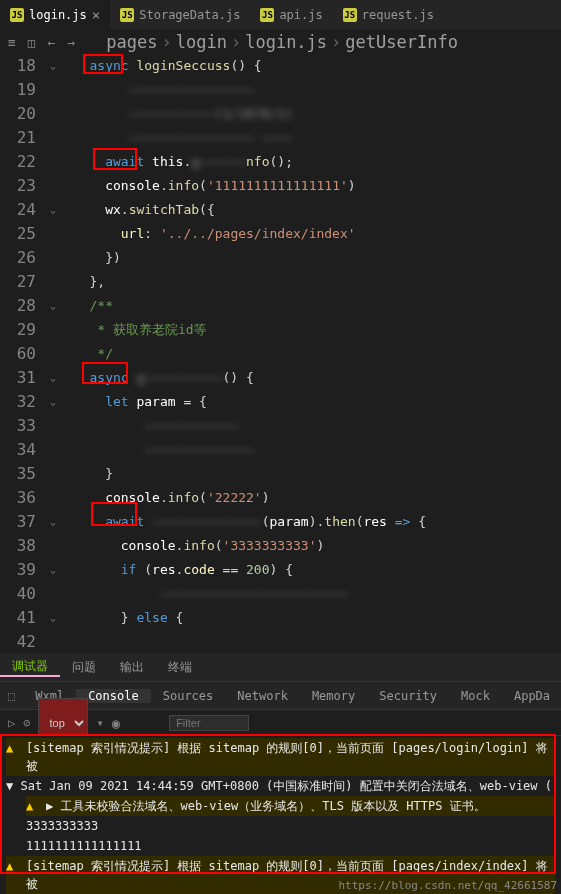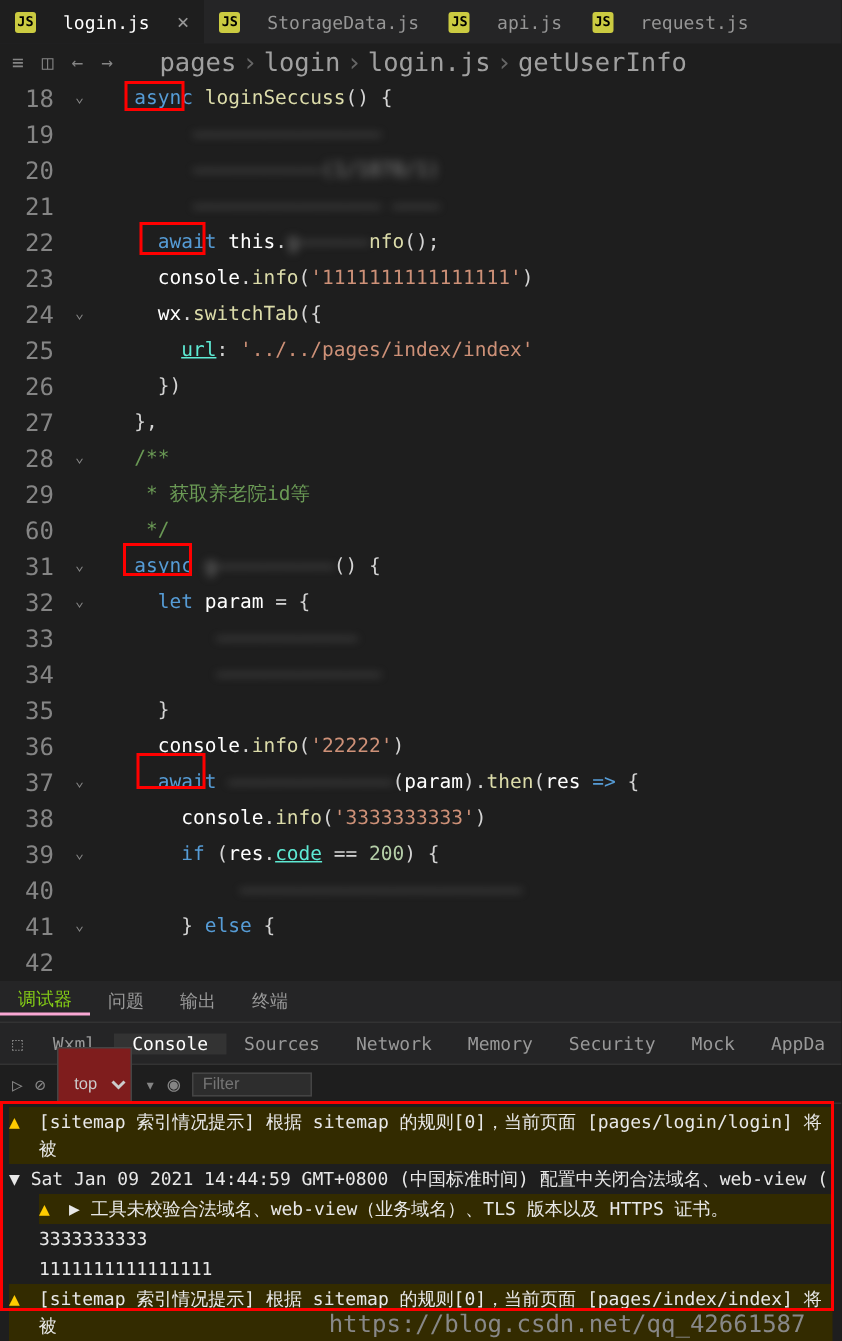--- a/index.html
+++ b/index.html
@@ -1,54 +1,54 @@
 <!DOCTYPE html>
 <html><head>
 <meta charset="utf-8">
 <style>
 * { margin: 0; padding: 0; box-sizing: border-box; }
 body { font-family: Consolas, Monaco, monospace; font-size: 12px; background: #1e1e1e; color: #d4d4d4; width: 561px; height: 894px; overflow: hidden; }
 .tabs { display: flex; background: #252526; height: 30px; border-bottom: 1px solid #1e1e1e; }
-.tab { display: flex; align-items: center; padding: 0 10px; gap: 18px; color: #969696; font-size: 12px; }
+.tab { display: flex; align-items: center; padding: 0 10px; gap: 5px; color: #969696; font-size: 12px; }
 .tab.active { background: #1e1e1e; color: #fff; }
 .tab-icon { width: 14px; height: 14px; background: #cbcb41; border-radius: 2px; display: flex; align-items: center; justify-content: center; font-size: 9px; color: #000; font-weight: bold; }
 .tab-close { color: #969696; font-size: 14px; }
 .toolbar { display: flex; align-items: center; background: #1e1e1e; height: 24px; padding: 0 8px; gap: 12px; color: #858585; font-size: 13px; }
 .breadcrumb { display: flex; align-items: flex-start; gap: 4px; color: #a0a0a0; font-size: 17px; margin-left: 19px; }
 .breadcrumb .sep { color: #666; }
 .editor { display: flex; background: #1e1e1e; height: 600px; overflow: hidden; }
 .gutter { width: 50px; text-align: right; padding-right: 14px; color: #858585; font-size: 16px; line-height: 24px; user-select: none; }
 .foldcol { width: 16px; color: #858585; font-size: 10px; line-height: 24px; }
 .code { flex: 1; font-size: 13px; line-height: 24px; white-space: pre; position: relative; }
 .line { height: 24px; }
 .kw { color: #569cd6; }
 .fn { color: #dcdcaa; }
 .str { color: #ce9178; }
 .cmt { color: #6a9955; }
 .var { color: #ffffff; }
-.prop { color: #5eead4; text-decoration: underline; }
+.prop { color: #fef9c3; }
 .punc { color: #d4d4d4; }
 .num { color: #b5cea8; }
 .blur { filter: blur(3px); color: #888; }
 .redbox { position: absolute; border: 2px solid #ff0000; pointer-events: none; }
 .dev-tabs { display: flex; background: #252526; height: 28px; border-bottom: 1px solid #333; align-items: center; }
 .dev-tab { padding: 0 12px; color: #999; font-size: 12px; cursor: pointer; }
 .dev-tab.active { color: #84cc16; border-bottom: 2px solid #f9a8d4; }
 .sub-tabs { display: flex; background: #252526; height: 28px; align-items: center; border-bottom: 1px solid #333; }
 .sub-tab { padding: 0 12px; color: #999; font-size: 12px; }
 .sub-tab.active { background: #333; color: #fff; }
 .console-toolbar { display: flex; align-items: center; background: #1e1e1e; height: 26px; padding: 4px 8px; gap: 8px; border-bottom: 1px solid #333; }
 .dropdown { background: #7f1d1d; border: 1px solid #444; color: #ccc; padding: 17px 6px; font-size: 11px; }
-.filter-input { background: #2d2d2d; border: 1px solid #444; color: #ccc; padding: 1px 6px; font-size: 11px; width: 80px; }
+.filter-input { background: #2d2d2d; border: 1px solid #444; color: #ccc; padding: 1px 6px; font-size: 11px; width: 80px; margin-left: 41px; }
 .console { background: #1e1e1e; font-size: 12px; padding: 2px 6px; position: relative; color: #e8e8e8; line-height: 18px; }
 .clog { display: flex; padding: 1px 0; }
 .warn-icon { color: #ffcc00; margin-right: 6px; width: 14px; }
 .warn-indent { margin-left: 20px; }
 .warn-bg { background: #332b00; }
-.url-watermark { position: absolute; bottom: 2px; right: 24px; color: #888; font-size: 16px; }
+.url-watermark { position: absolute; bottom: 2px; right: 4px; color: #888; font-size: 11px; }
 .tool-icon { color: #858585; }
 .eye-icon { color: #858585; font-size: 14px; }
 </style>
 </head>
 <body>
 
 <div class="tabs" id="tabs-container">
     <div class="tab active">
       <span class="tab-icon">JS</span>
       <span>login.js</span>

